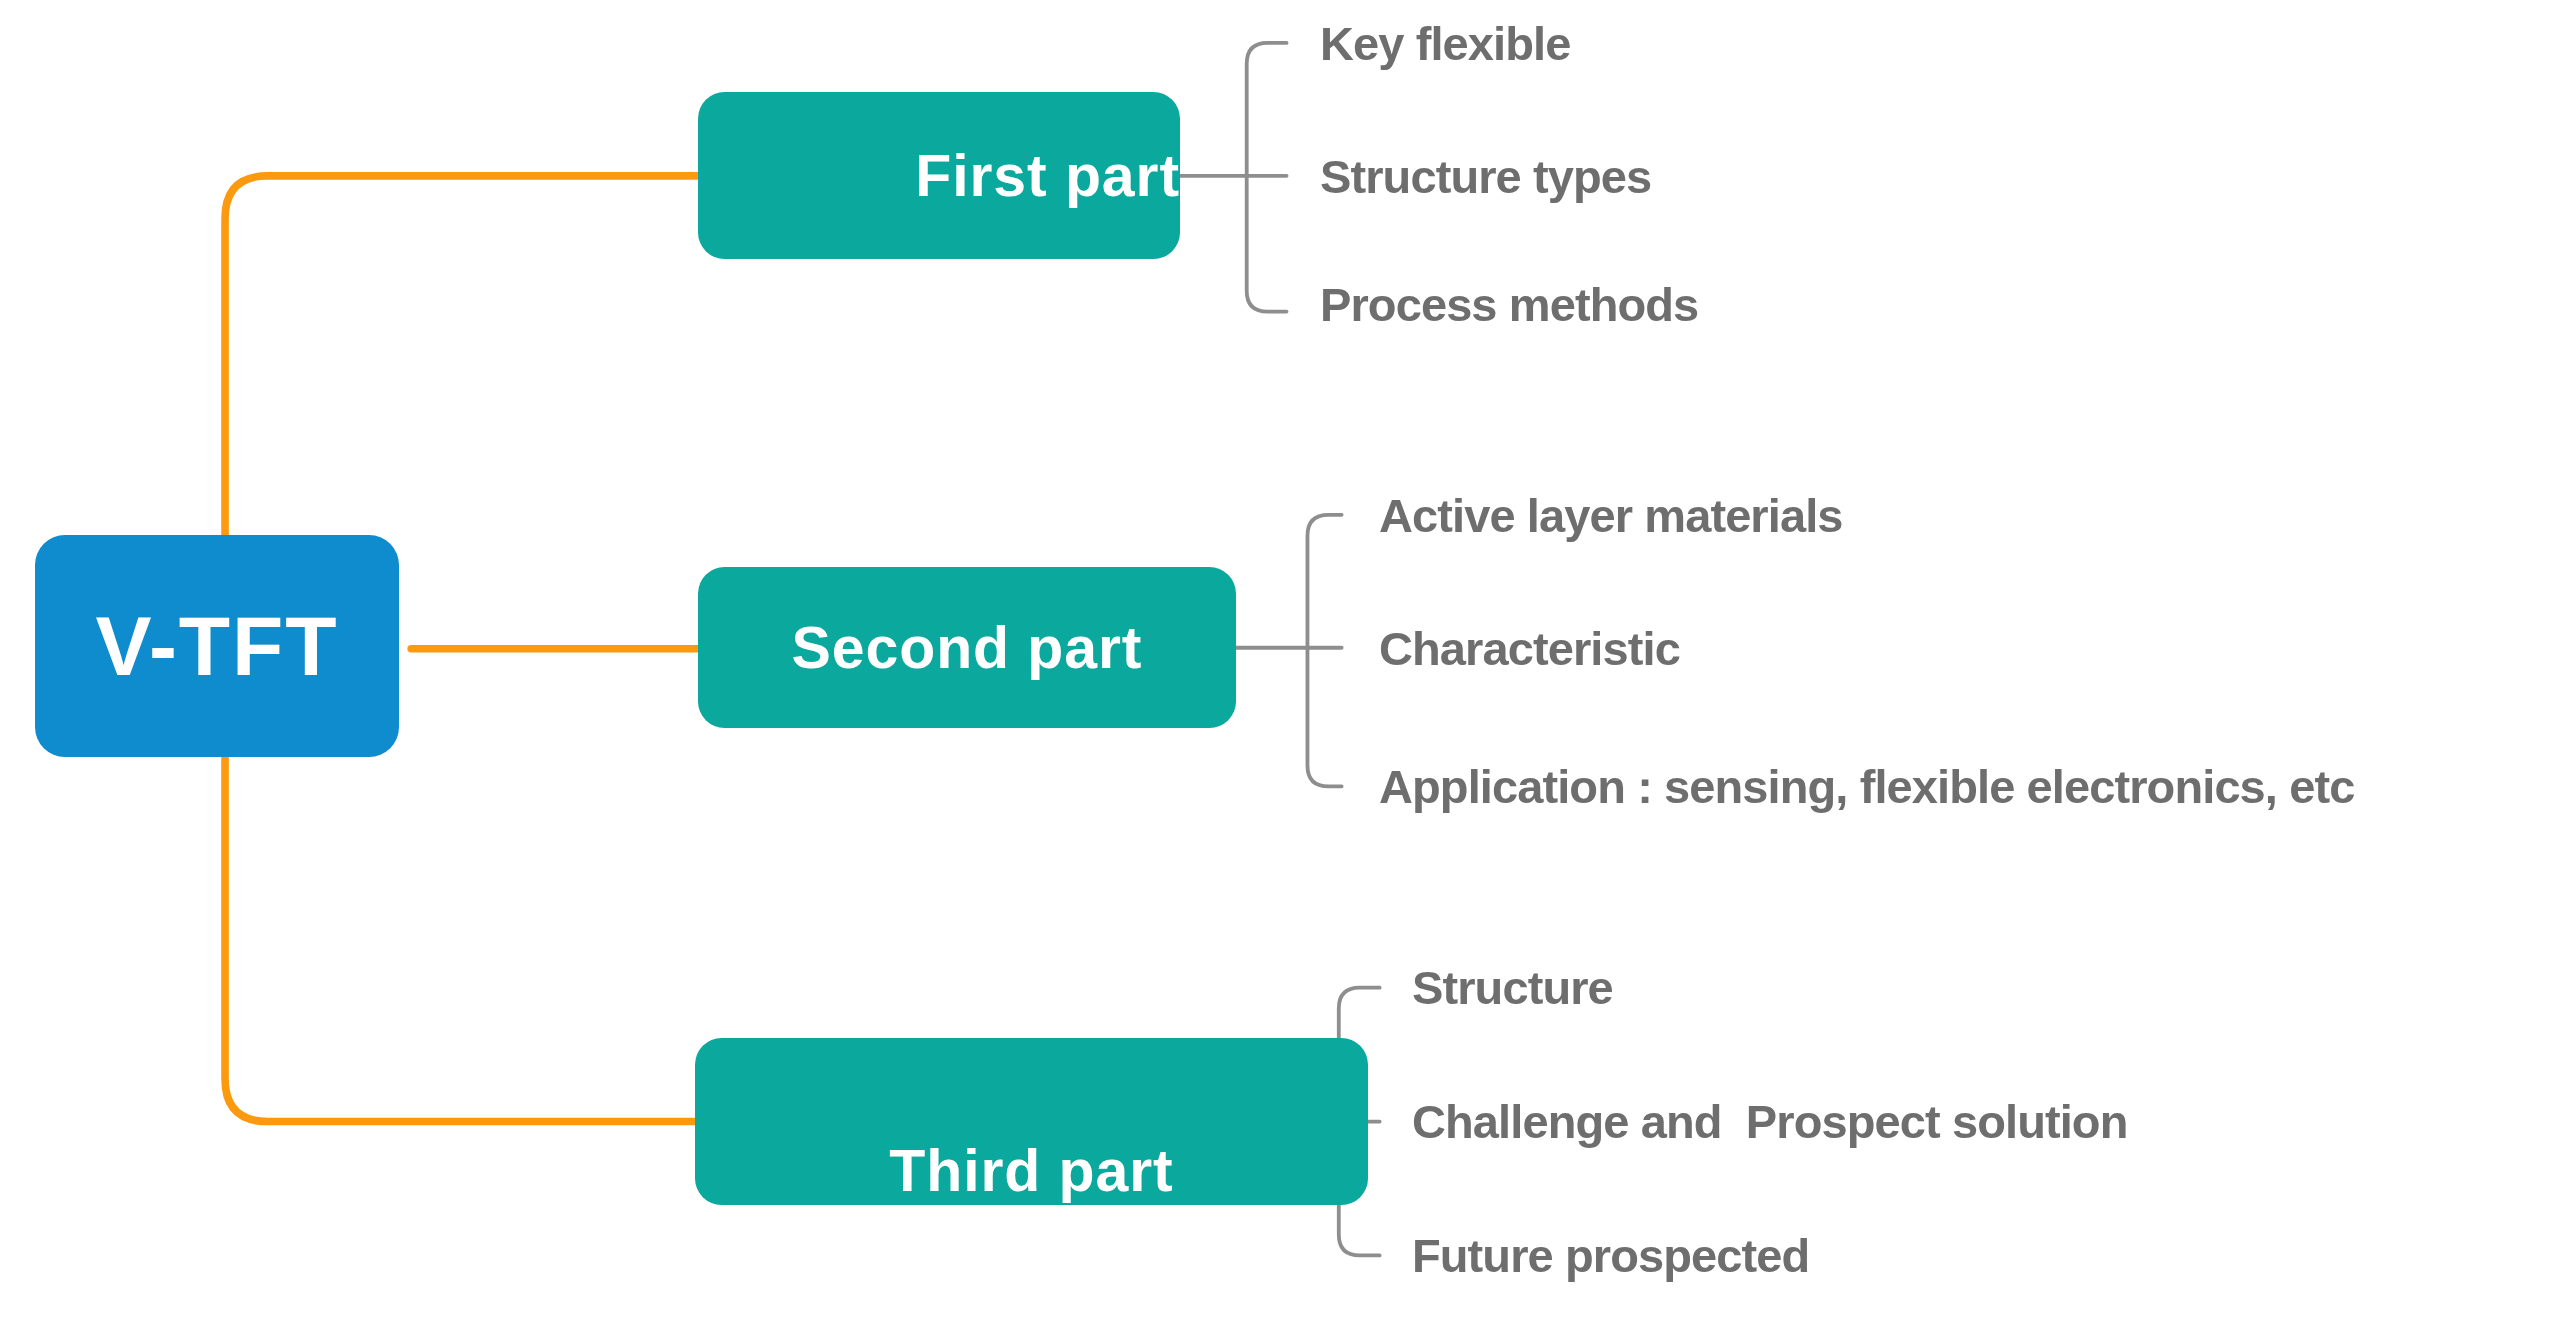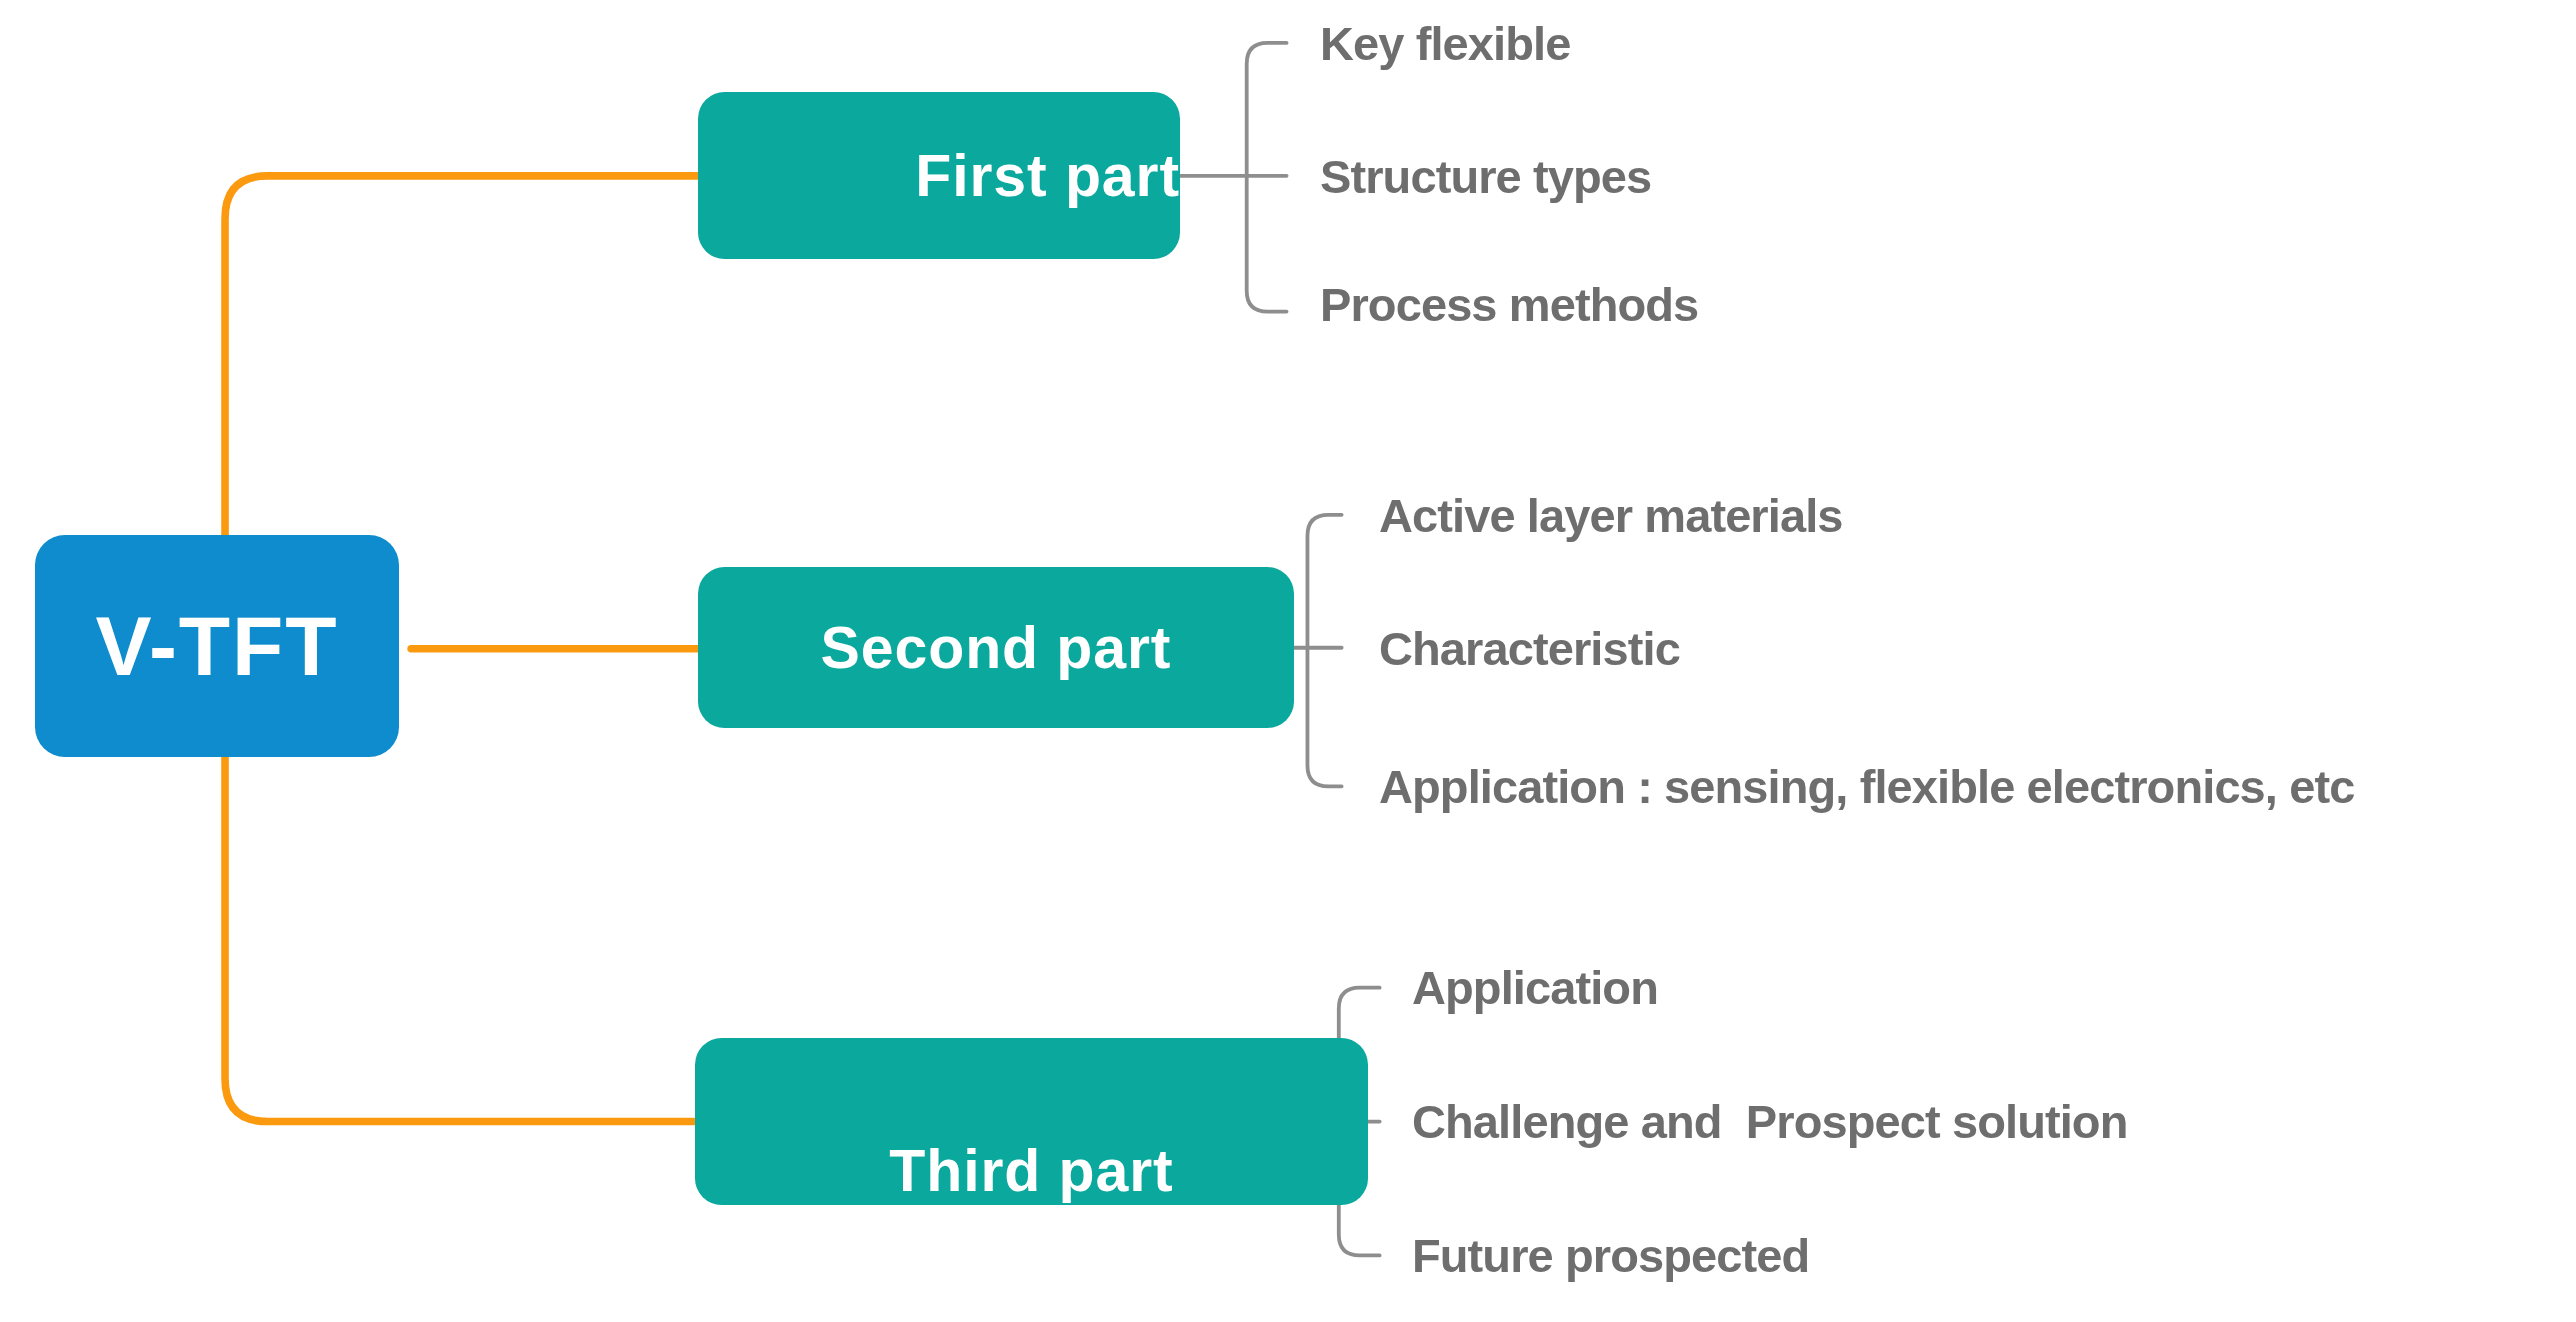--- a/index.html
+++ b/index.html
@@ -54,21 +54,21 @@
     font-size: 84px;
     letter-spacing: 1.9px;
   }
   .node.branch {
     border-radius: 26.6px;
     background: var(--branch-teal, #0ba89e);
     font-size: 59px;
     letter-spacing: 0.9px;
   }
   .node.b1 { left: 698px; top: 92px;  width: 482px; height: 167px; justify-content: flex-end; }
-  .node.b2 { left: 698px; top: 567px; width: 596px; height: 161px; }
+  .node.b2 { left: 698px; top: 567px; width: 538px; height: 161px; }
   .node.b3 { left: 695px; top: 1038px; width: 673px; height: 167px; align-items: flex-end; }
   .leaf {
     position: absolute;
     transform: translateY(-50%);
     color: var(--leaf-text, #6e6e6e);
     font-weight: bold;
     font-size: 47px;
     letter-spacing: -0.9px;
     line-height: 1;
     white-space: pre;
@@ -118,18 +118,18 @@
   </div>
 
   <div class="leaf g1 l-y1">Key flexible</div>
   <div class="leaf g1 l-y2">Structure types</div>
   <div class="leaf g1 l-y3">Process methods</div>
 
   <div class="leaf g2 l-y4">Active layer materials</div>
   <div class="leaf g2 l-y5">Characteristic</div>
   <div class="leaf g2 l-y6">Application : sensing, flexible electronics, etc</div>
 
-  <div class="leaf g3 l-y7">Application</div>
+  <div class="leaf g3 l-y7">Structure</div>
   <div class="leaf g3 l-y8">Challenge and  Prospect solution</div>
   <div class="leaf g3 l-y9">Future prospected</div>
 
 </div>
 
 
 </body></html>

